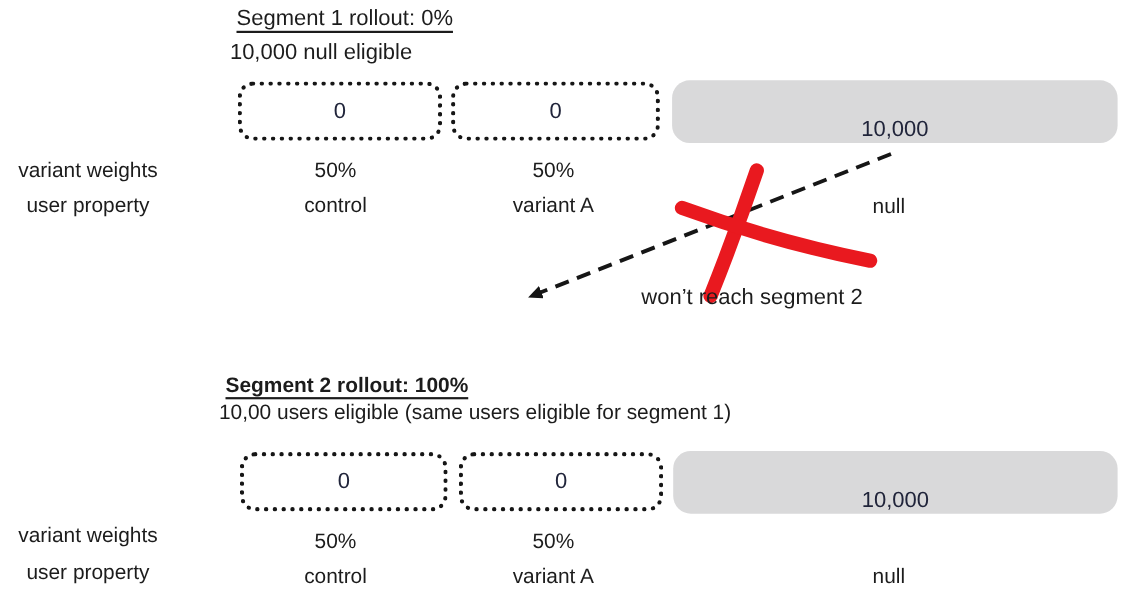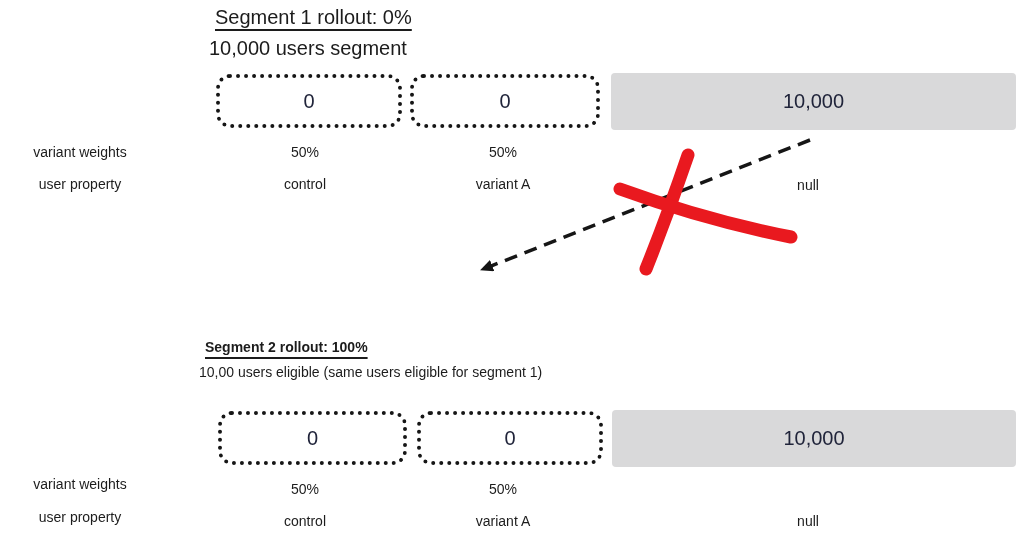--- a/index.html
+++ b/index.html
@@ -14,41 +14,42 @@
     position:relative;
     width:1020px;height:541px;
     background:#ffffff;
     font-family:"Liberation Sans","DejaVu Sans",sans-serif;
     color:var(--text);
     overflow:hidden;
   }
   .abs{position:absolute;}
   .ctr{transform:translateX(-50%);white-space:nowrap;text-align:center;}
   .t20{font-size:20px;line-height:1.25;}
-  .t19{font-size:14px;line-height:1.25;}
+  .t19{font-size:19px;line-height:1.25;}
   .heading{
     text-decoration:underline;
     text-underline-offset:5px;
     text-decoration-thickness:2px;
     white-space:nowrap;
   }
   .vbox{
     box-sizing:border-box;
     display:flex;align-items:center;justify-content:center;
     font-size:20px;color:var(--box-text);
     white-space:nowrap;
   }
   .vbox.dotted{
     border:4px dotted var(--ink);
     border-radius:14px;
     background:#ffffff;
   }
   .vbox.gray{
     background:var(--gray-fill);
-    border-radius:4px;
+    border-radius:16px;
+    align-items:flex-end;
   }
   .overlay{position:absolute;left:0;top:0;pointer-events:none;}
   .dash{
     stroke:var(--ink);
     stroke-width:3.5;
     stroke-dasharray:13 8;
     fill:none;
   }
   .xstroke{
     stroke:var(--red);
@@ -57,21 +58,21 @@
     fill:none;
   }
 </style>
 </head>
 <body>
 
 <div class="canvas">
 
   <section>
     <div class="abs t20 heading" style="left:215px;top:5px;">Segment 1 rollout: 0%</div>
-    <div class="abs t20" style="left:209px;top:36px;white-space:nowrap;">10,000 users segment</div>
+    <div class="abs t20" style="left:209px;top:36px;white-space:nowrap;">10,000 null eligible</div>
 
     <div class="abs vbox dotted" style="left:216px;top:74px;width:186px;height:54px;">
       <span>0</span>
     </div>
     <div class="abs vbox dotted" style="left:410px;top:74px;width:190px;height:54px;">
       <span>0</span>
     </div>
     <div class="abs vbox gray" style="left:611px;top:73px;width:405px;height:57px;">
       <span>10,000</span>
     </div>
@@ -92,20 +93,21 @@
       <marker id="arrowhead" markerUnits="userSpaceOnUse" markerWidth="15" markerHeight="13" refX="12" refY="6" orient="auto">
         <path d="M0,0 L13,6 L0,12 z" fill="#141414"></path>
       </marker>
     </defs>
     <line class="dash" x1="810" y1="140" x2="481" y2="270" marker-end="url(#arrowhead)"></line>
     <g>
       <path class="xstroke" d="M688,155 Q668,214 646,269"></path>
       <path class="xstroke" d="M620,189 Q705,220 791,237"></path>
     </g>
   </svg>
+  <div class="abs t20" style="left:583px;top:258px;white-space:nowrap;">won’t reach segment 2</div>
 
   <section>
     <div class="abs t19 heading" style="left:205px;top:339px;font-weight:bold;">Segment 2 rollout: 100%</div>
     <div class="abs t19" style="left:199px;top:364px;white-space:nowrap;">10,00 users eligible (same users eligible for segment 1)</div>
 
     <div class="abs vbox dotted" style="left:218px;top:411px;width:189px;height:54px;">
       <span>0</span>
     </div>
     <div class="abs vbox dotted" style="left:417px;top:411px;width:186px;height:54px;">
       <span>0</span>

